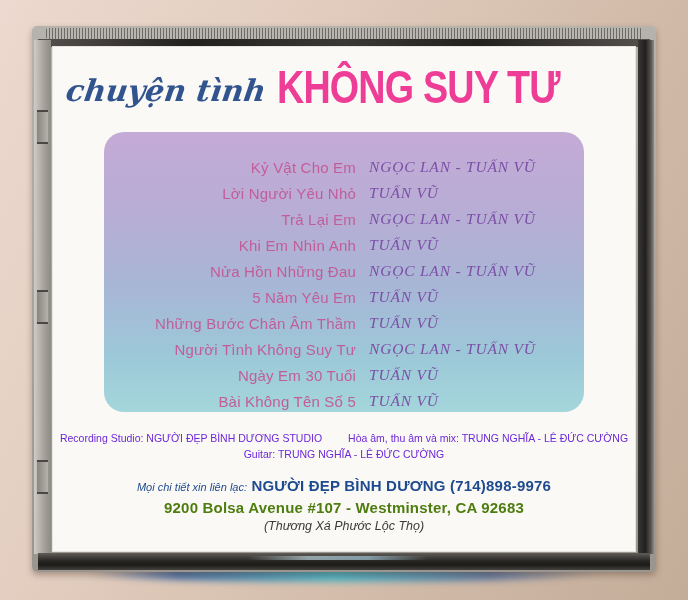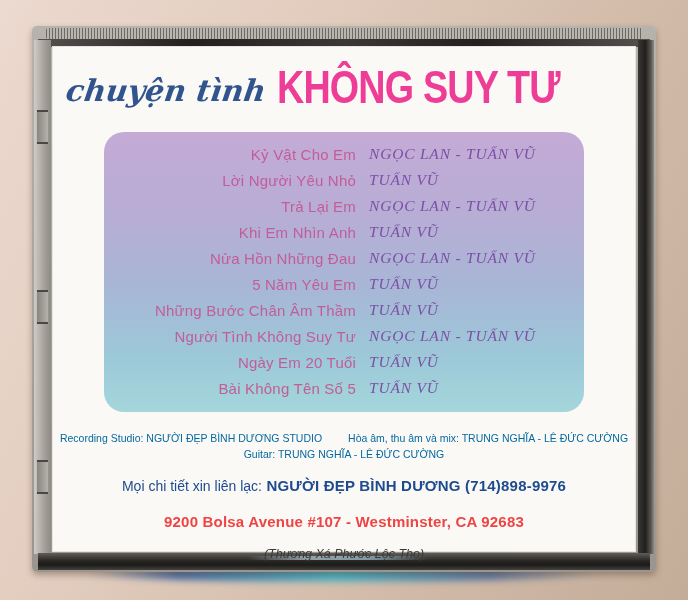--- a/index.html
+++ b/index.html
@@ -79,50 +79,50 @@
     font-family:"Liberation Sans", sans-serif;
     font-weight:800; font-size:46px; line-height:1;
     color:#ee3d96; letter-spacing:-1px;
     transform:scaleX(.82); transform-origin:left bottom;
     white-space:nowrap;
   }
 
   
   .panel {
     width:480px; height:280px; margin:22px auto 0;
-    border-radius:20px; padding-top:9px;
+    border-radius:20px; padding-top:22px;
     background:linear-gradient(180deg,#c4abd6 0%,#b7add5 30%,#a8b6d6 55%,#9cc8d8 80%,#a4d6db 100%);
   }
   .track-row { display:flex; align-items:center; height:26px; }
   .track-title {
     width:252px; text-align:right; flex:none;
     font-size:15px; color:#c25d99; letter-spacing:.2px;
   }
   .track-artist {
     margin-left:13px;
     font-family:"Liberation Serif", serif;
     font-style:italic; font-weight:normal;
     font-size:15.5px; color:#7b4fa6; letter-spacing:.8px;
     white-space:nowrap;
   }
 
   
-  .credits { margin-top:18px; text-align:center; color:#0369a1; }
+  .credits { margin-top:18px; text-align:center; color:#6d28d9; }
   .credits-line {
     display:flex; justify-content:center; gap:26px;
     font-size:10.5px; line-height:16px; white-space:nowrap;
   }
 
   
   .contact { margin-top:15px; text-align:center; }
   .contact-line1 { color:#1e4b8f; white-space:nowrap; }
-  .contact-prefix { font-size:14px; }
+  .contact-prefix { font-style:italic; font-size:11px; }
   .contact-name { font-size:15px; font-weight:bold; letter-spacing:.2px; }
-  .contact-address { margin-top:18px; font-size:15px; font-weight:bold; color:#ef4444; letter-spacing:.2px; }
-  .contact-note { margin-top:17px; font-size:12.5px; font-style:italic; color:#3a3a3a; }
+  .contact-address { margin-top:4px; font-size:15px; font-weight:bold; color:#4d7c0f; letter-spacing:.2px; }
+  .contact-note { margin-top:3px; font-size:12.5px; font-style:italic; color:#3a3a3a; }
 </style>
 </head>
 <body>
 
 <div class="case">
   <div class="case-top-ribs"></div>
   <div class="case-top-band"></div>
   <div class="case-left">
     <div class="hinge-block h1"></div>
     <div class="hinge-block h2"></div>
@@ -167,21 +167,21 @@
       </div>
       <div class="track-row">
         <span class="track-title">Những Bước Chân Âm Thầm</span>
         <span class="track-artist">TUẤN VŨ</span>
       </div>
       <div class="track-row">
         <span class="track-title">Người Tình Không Suy Tư</span>
         <span class="track-artist">NGỌC LAN - TUẤN VŨ</span>
       </div>
       <div class="track-row">
-        <span class="track-title">Ngày Em 20 Tuổi</span>
+        <span class="track-title">Ngày Em 30 Tuổi</span>
         <span class="track-artist">TUẤN VŨ</span>
       </div>
       <div class="track-row">
         <span class="track-title">Bài Không Tên Số 5</span>
         <span class="track-artist">TUẤN VŨ</span>
       </div>
     </div>
 
     <div class="credits">
       <div class="credits-line">

